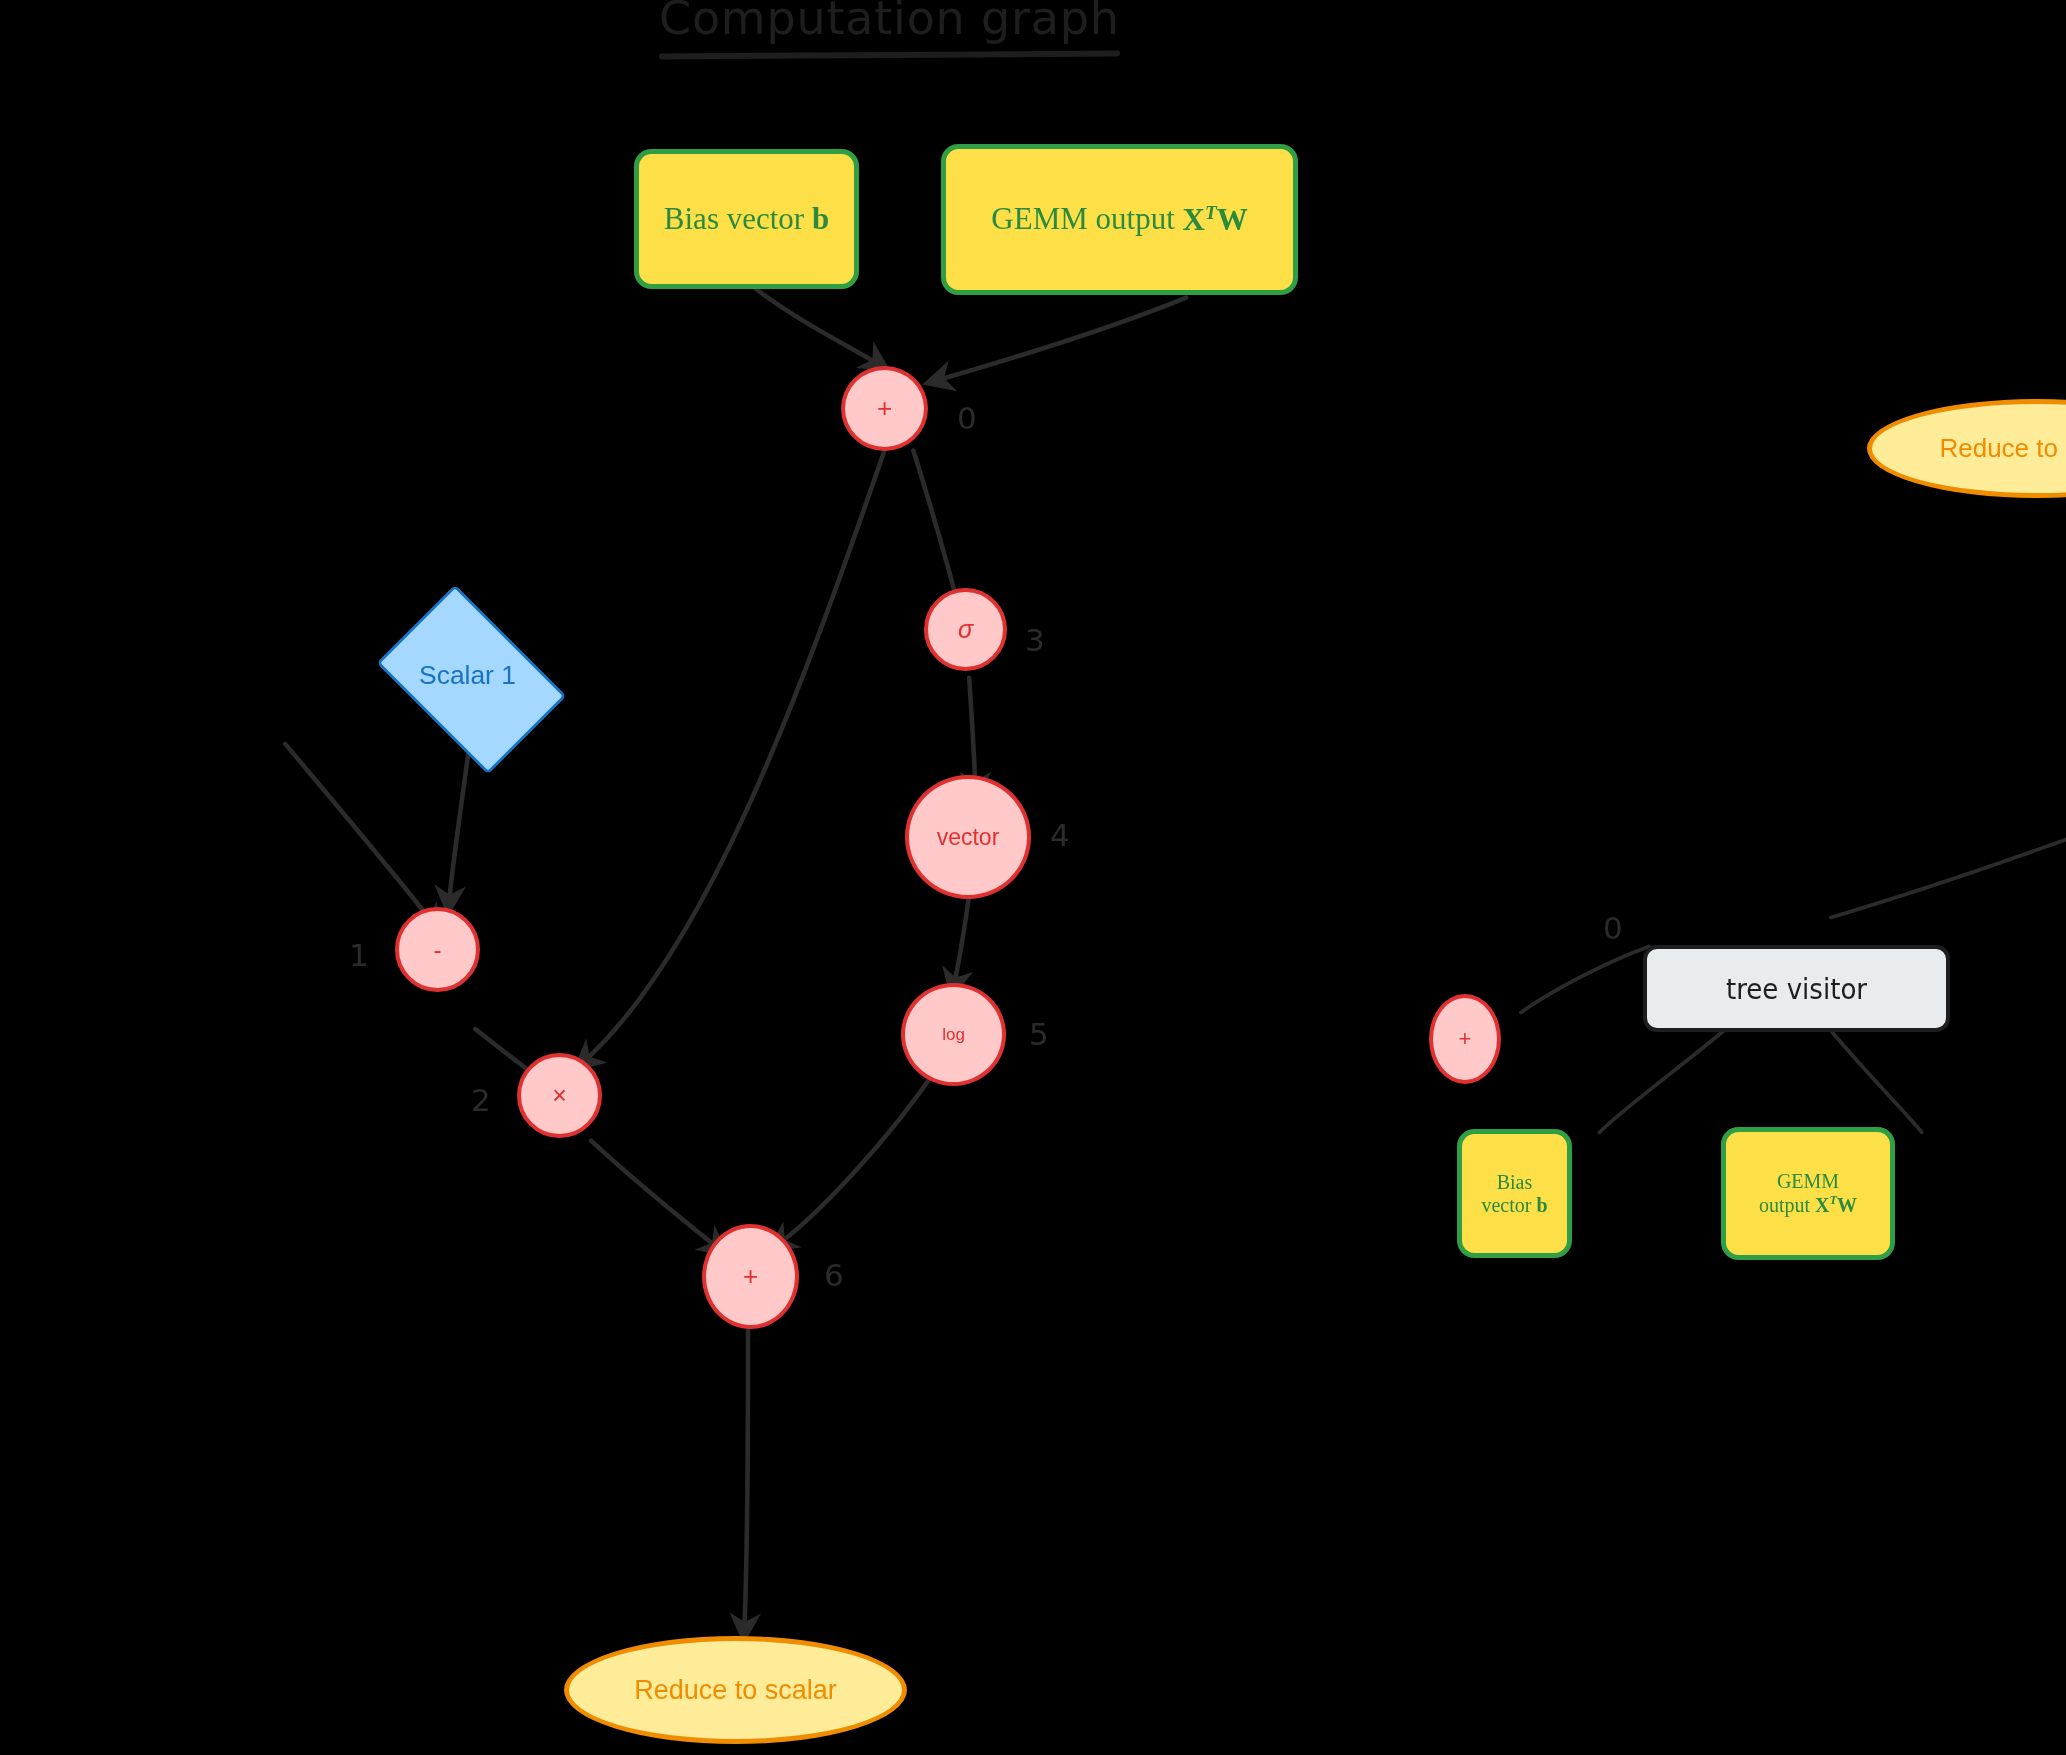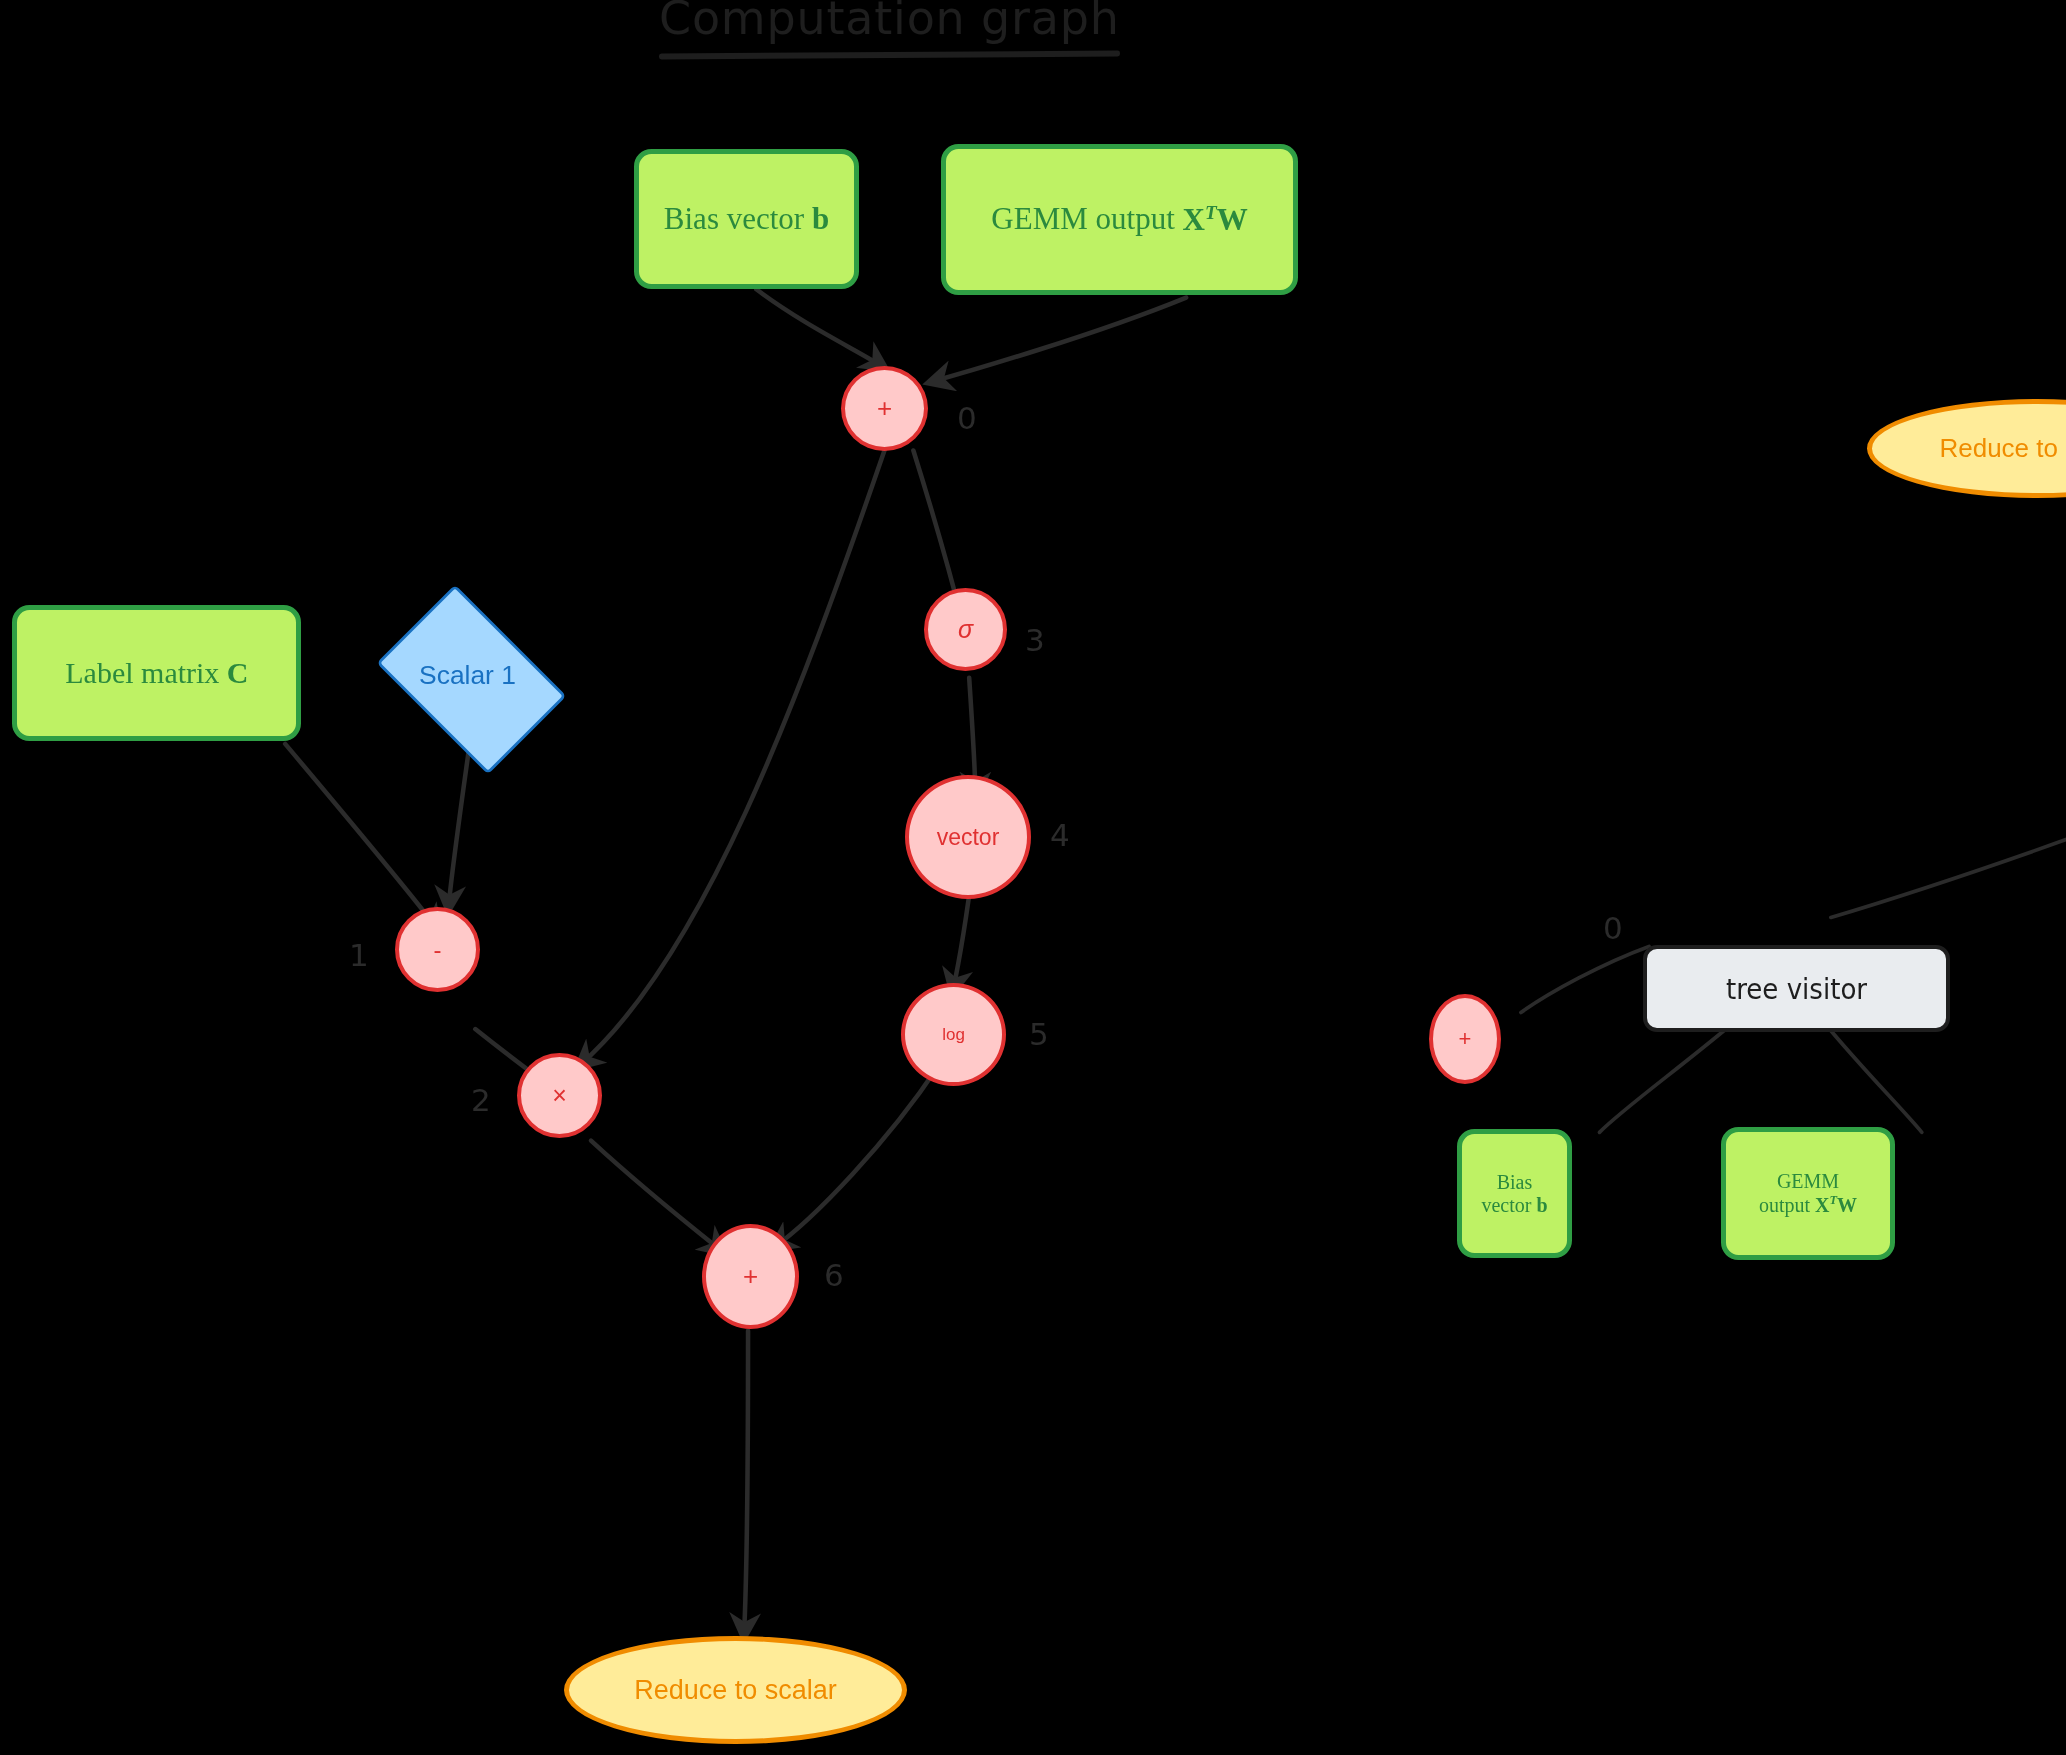--- a/index.html
+++ b/index.html
@@ -18,21 +18,21 @@
   .panel-title .rule{
     display:block;height:5.8px;background:#1e1e1e;border-radius:2.5px;
     margin-top:7.4px;transform:rotate(-0.35deg);
   }
 
   
   .node{position:absolute;display:flex;align-items:center;justify-content:center;
         box-sizing:border-box;text-align:center;}
 
   .node.box-green{
-    background:#bef264;border:5px solid #2f9e44;border-radius:17.4px;
+    background:#fde047;border:5px solid #2f9e44;border-radius:17.4px;
     color:#2b8a3e;font-family:"Liberation Serif", serif;
   }
   .node.diamond-blue{
     background:transparent;color:#1971c2;font-family:"Liberation Sans", sans-serif;
   }
   .diamond-blue .dshape{
     position:absolute;left:0;top:0;width:100%;height:100%;
     background:#a5d8ff;border:4.5px solid #1971c2;
     transform:rotate(45deg) scale(.707);
     border-radius:7.4px;
@@ -116,23 +116,20 @@
   </div>
 
   <div class="node box-green" style="left:634px;top:149px;width:225px;height:140px;font-size:31px;">
     <span>Bias vector&nbsp;<span class="mathvar">b</span></span>
   </div>
 
   <div class="node box-green" style="left:941px;top:144px;width:357px;height:151px;font-size:31px;">
     <span>GEMM output&nbsp;<span class="mathvar">X<span class="sup">T</span>W</span></span>
   </div>
 
-  <div class="node box-green" style="left:12.4px;top:605px;width:289px;height:136px;font-size:30px;">
-    <span>Label matrix&nbsp;<span class="mathvar">C</span></span>
-  </div>
 
   <div class="node diamond-blue" style="left:360px;top:601px;width:215px;height:149px;font-size:26.4px;justify-content:center;">
     <span class="dshape"></span>
     <span class="dlabel">Scalar 1</span>
   </div>
 
   <div class="node circ-red" style="left:841px;top:366px;width:87px;height:85px;font-size:26px;">
     <span>+</span>
   </div>
   <div class="idx" style="left:957px;top:403px;">0</div>

